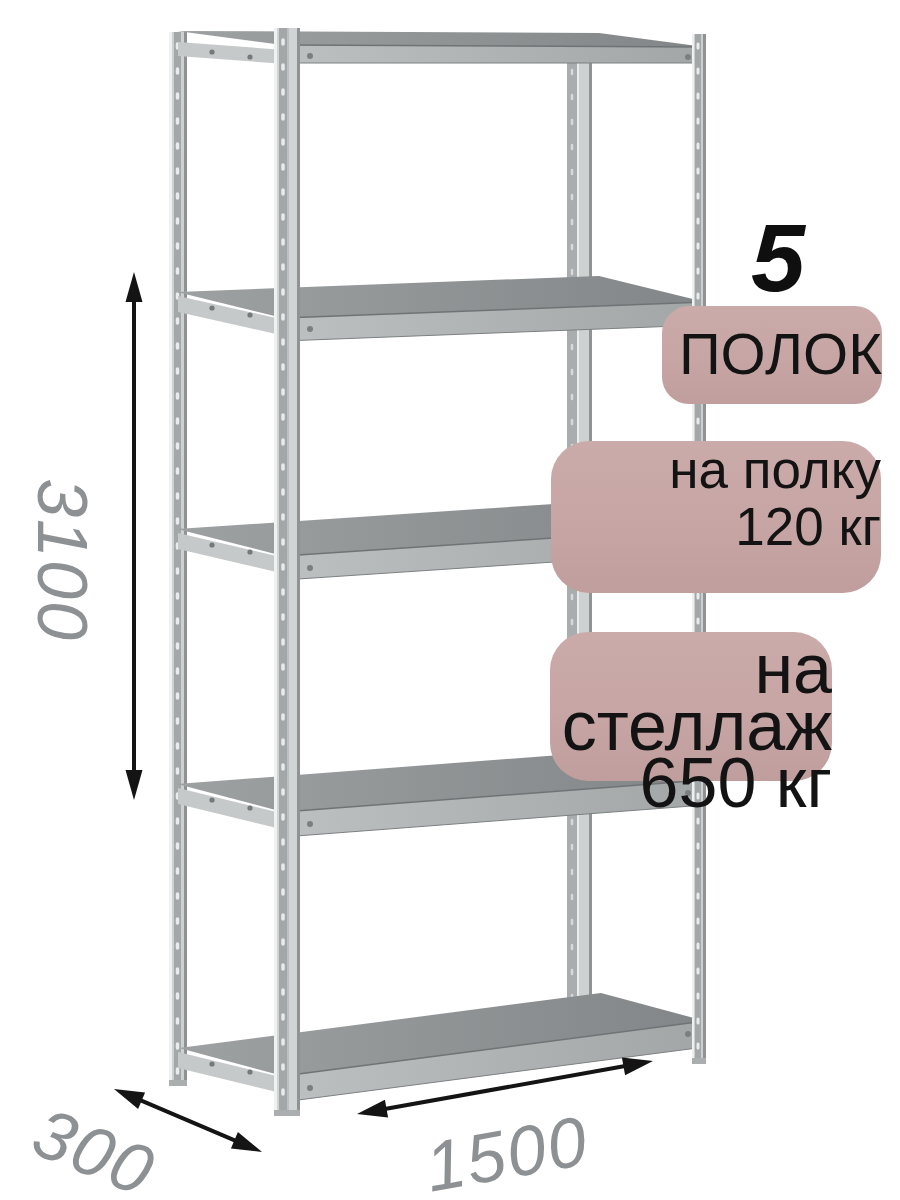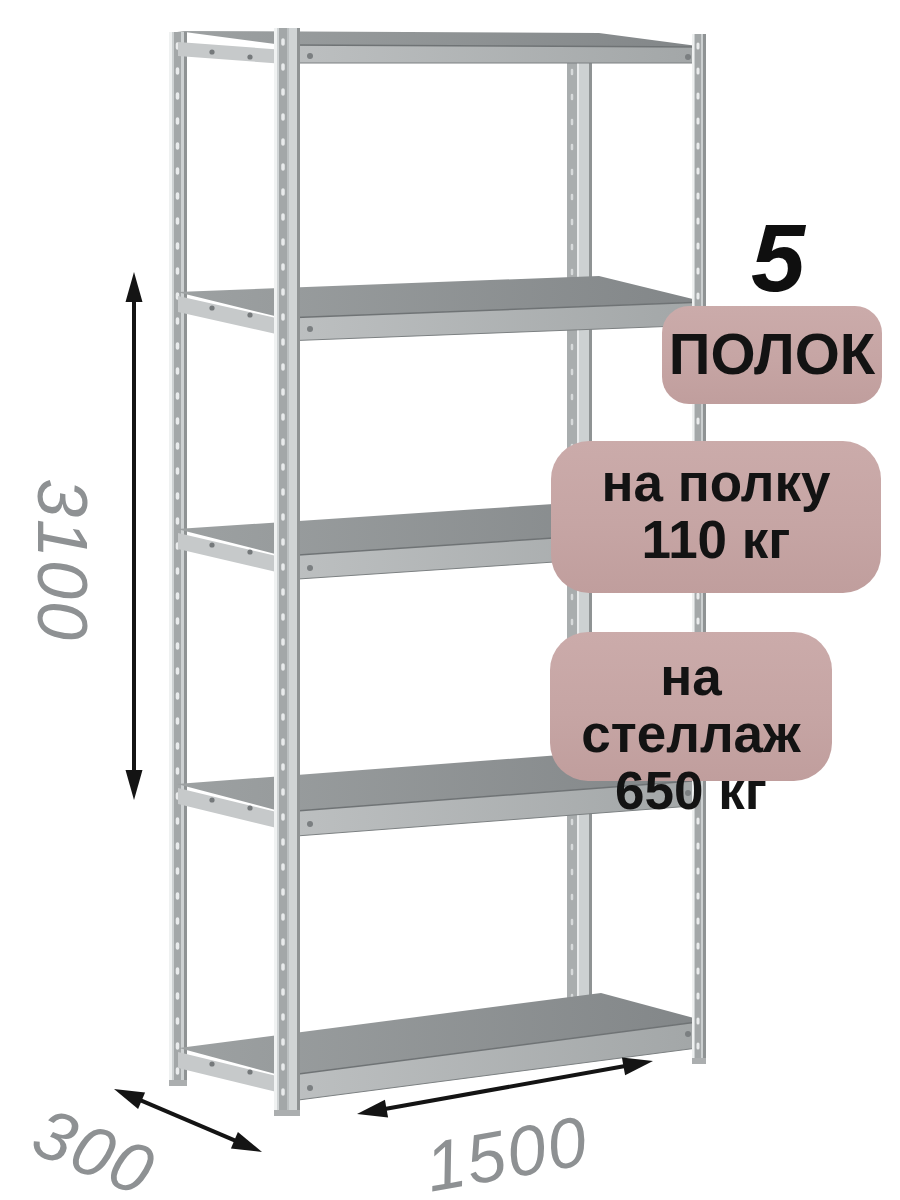--- a/index.html
+++ b/index.html
@@ -19,34 +19,34 @@
     position:absolute;left:726px;top:208px;width:104px;
     text-align:center;
     font-family:"Liberation Sans",sans-serif;
     font-style:italic;font-weight:700;font-size:97px;line-height:100px;
     color:#0f0f0f;
   }
   .badge{
     position:absolute;
     background:linear-gradient(180deg,#cbabaa 0%,#c6a5a4 55%,#c09e9d 100%);
     color:#131313;
-    font-weight:700;text-align:center;
+    font-weight:400;text-align:right;
     box-sizing:border-box;
   }
   .badge-count{
     left:662px;top:306px;width:220px;height:98px;border-radius:27px;
     font-size:58px;line-height:96px;
   }
   .badge-shelf-load{
     left:551px;top:441px;width:330px;height:152px;border-radius:38px;
-    font-size:53px;line-height:57px;padding-top:13px;
+    font-size:53px;line-height:57px;
   }
   .badge-rack-load{
     left:550px;top:632px;width:282px;height:149px;border-radius:38px;
-    font-size:53px;line-height:57px;padding-top:16px;
+    font-size:70px;line-height:57px;padding-top:9px;
   }
 </style>
 </head>
 <body>
 
 <div class="canvas">
 
   <svg width="900" height="1200" viewBox="0 0 900 1200">
     <defs>
       <linearGradient id="gTop" x1="0" y1="0" x2="1" y2="0">
@@ -179,21 +179,21 @@
   </svg>
 
   <div class="big-number">5</div>
 
   <div class="badge badge-count">
     <span>ПОЛОК</span>
   </div>
 
   <div class="badge badge-shelf-load">
     <div>на полку</div>
-    <div>110 кг</div>
+    <div>120 кг</div>
   </div>
 
   <div class="badge badge-rack-load">
     <div>на стеллаж</div>
     <div>650 кг</div>
   </div>
 
 </div>
 
 </body></html>

